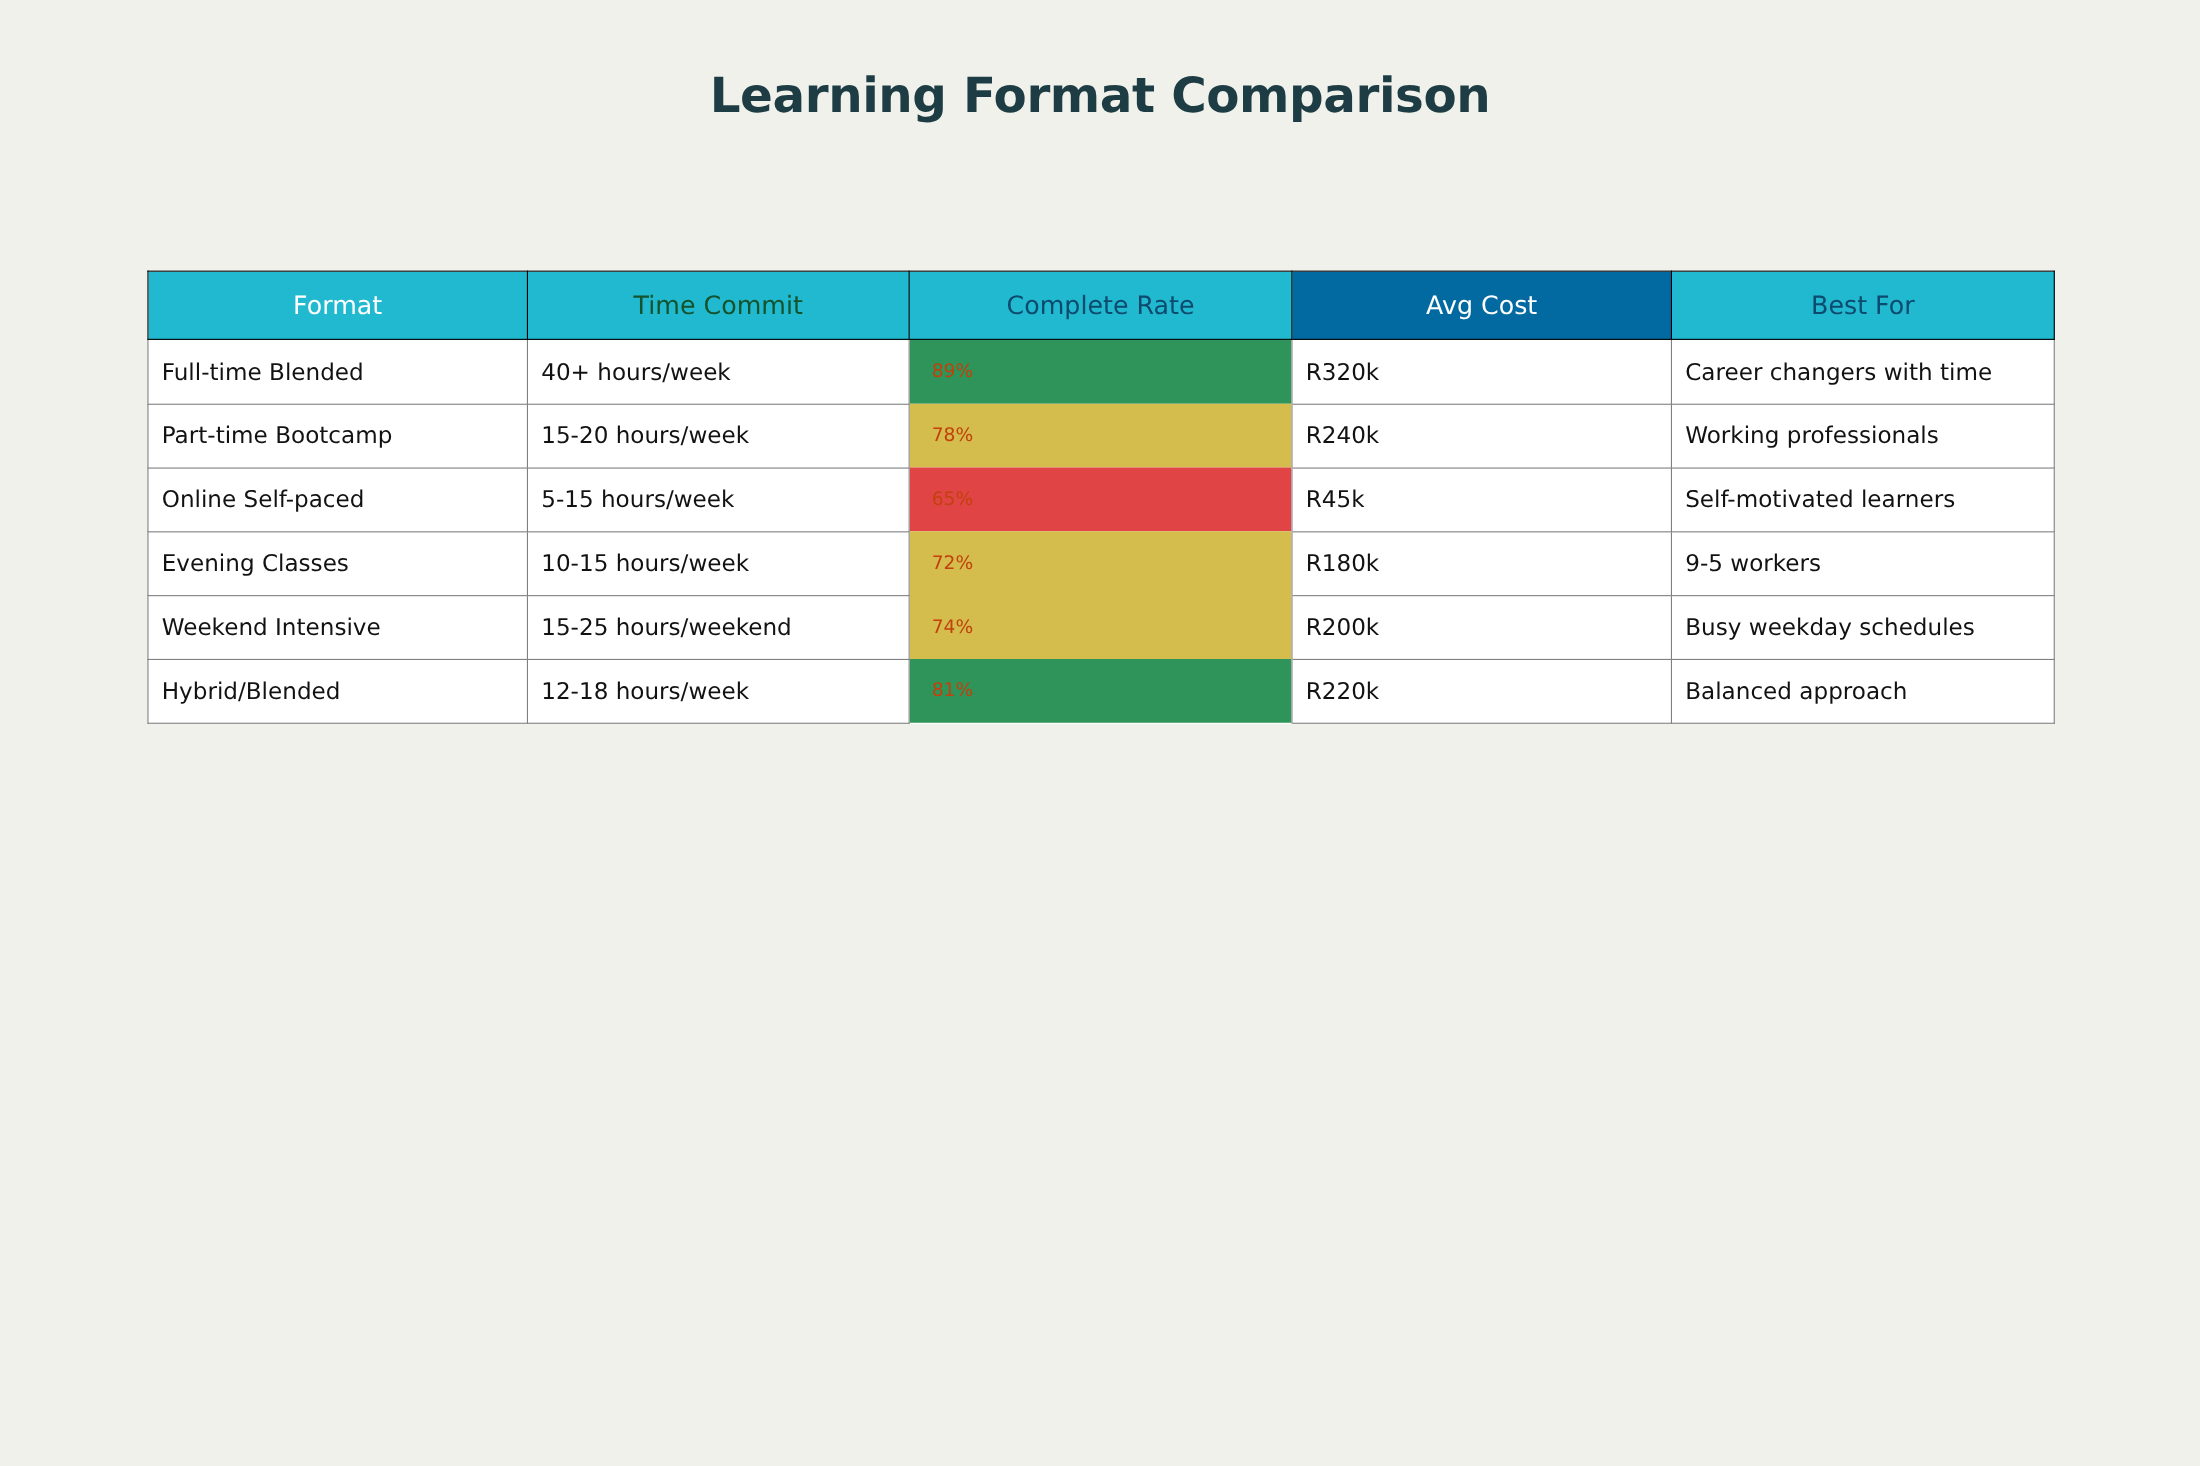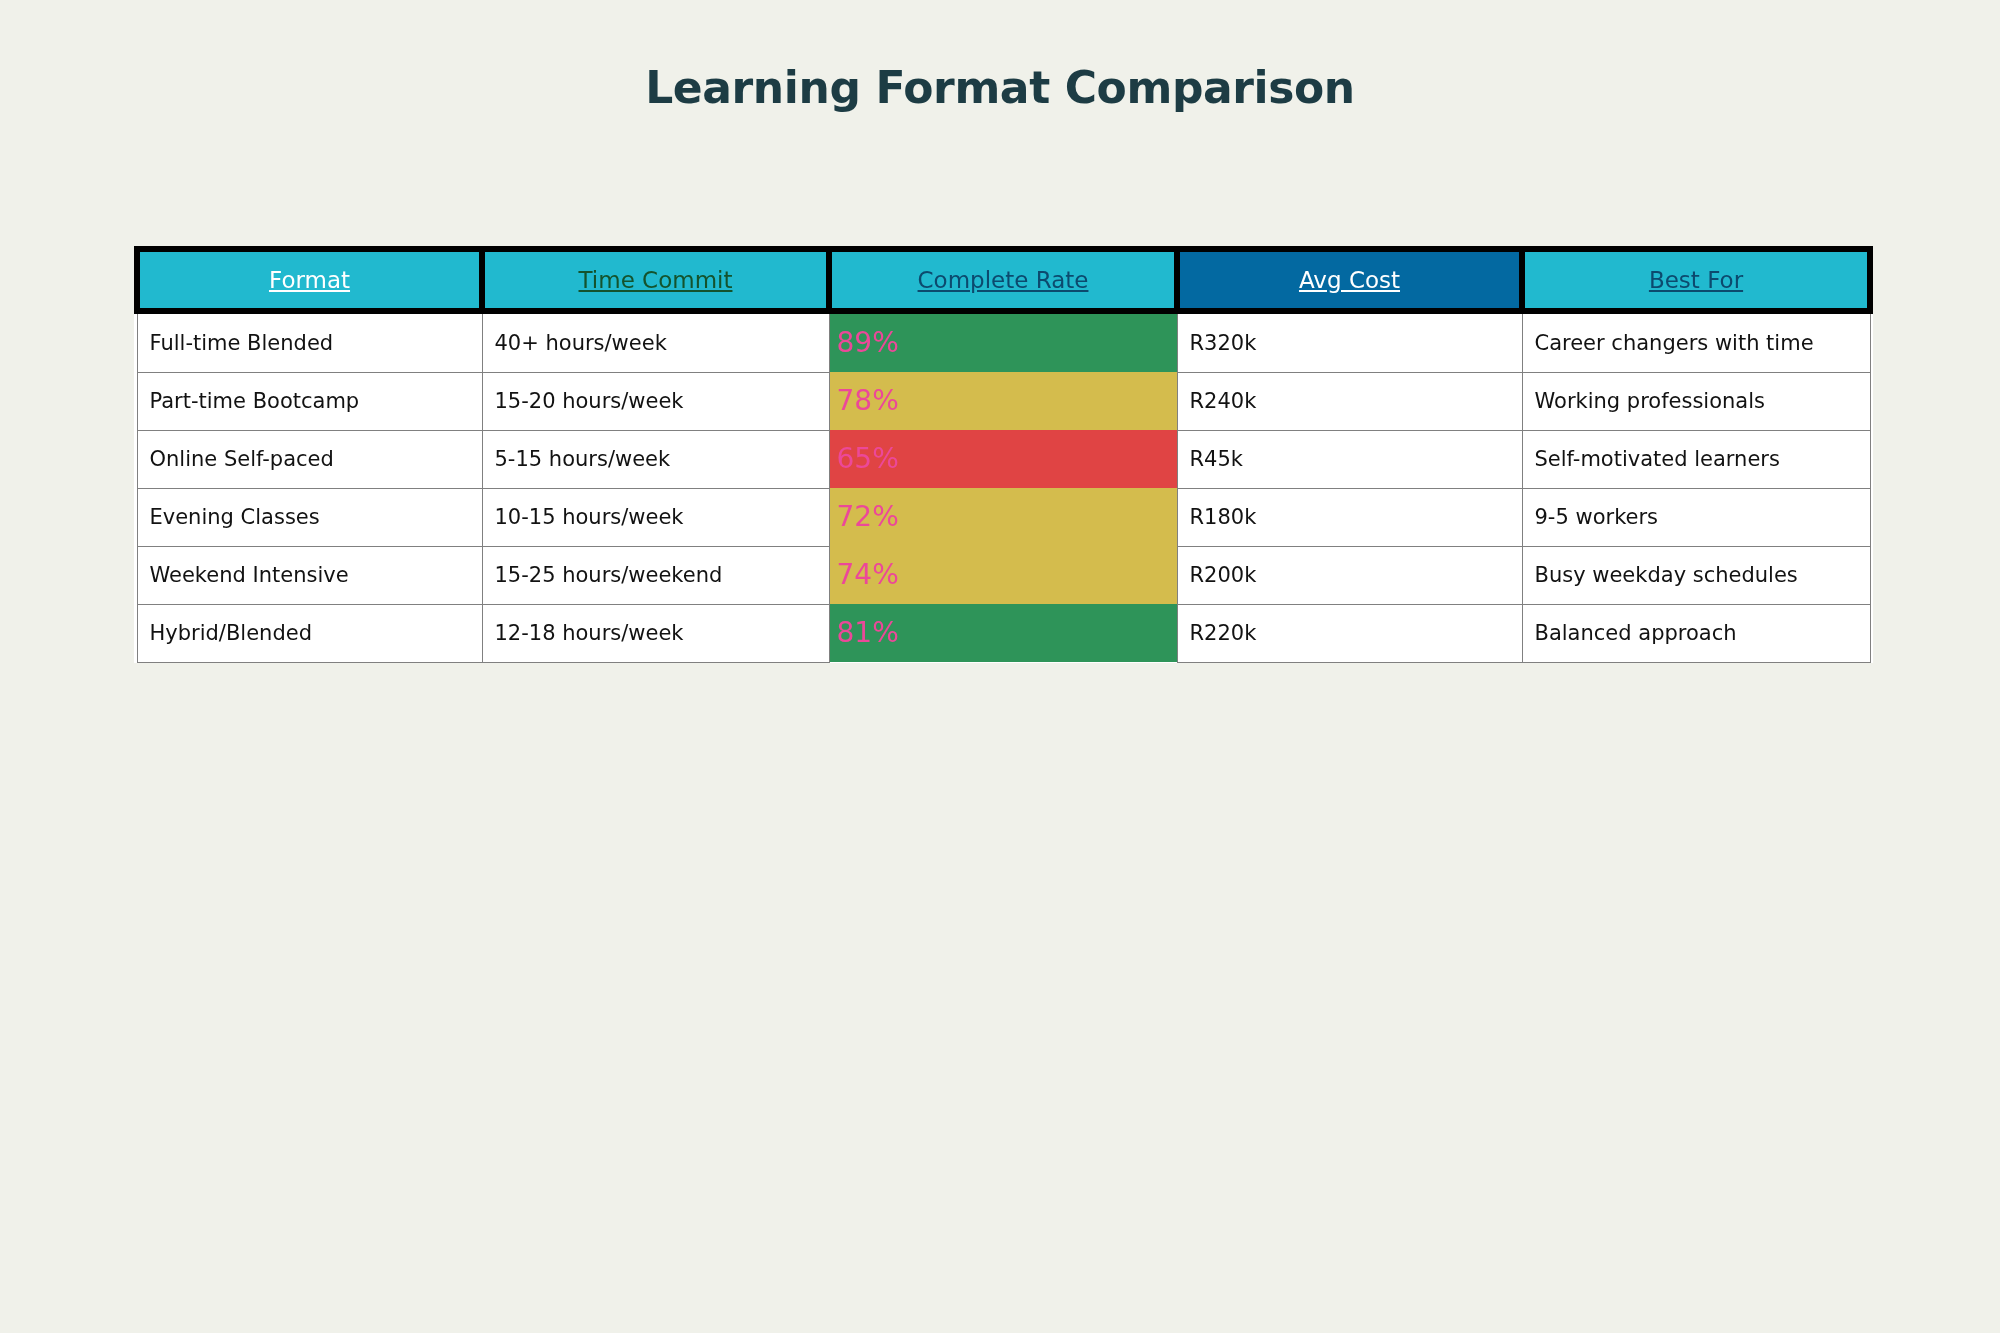--- a/index.html
+++ b/index.html
@@ -49,23 +49,22 @@
   table.comparison col.c4 { width: 348px; }
 
   table.comparison th {
     background: #21b9cf;
     color: #ffffff;
     font-weight: normal;
     font-size: 23px;
     text-align: center;
     height: 62px;
     padding: 0 12px;
-    border: 6px solid #000000;
+    border: 1px solid #000000;
     box-sizing: border-box;
-    text-decoration: underline;
   }
 
   table.comparison td {
     height: 58px;
     font-size: 21px;
     color: #121212;
     text-align: left;
     padding: 0 12px;
     border: 1px solid #808080;
     background: #ffffff;
@@ -90,24 +89,24 @@
     left: 0;
     right: 0;
     top: -1px;
     bottom: -1px;
     z-index: 0;
   }
   table.comparison td.rate-cell .rate-label {
     position: relative;
     z-index: 1;
     display: block;
-    padding: 0 7px;
+    padding: 0 20px;
     line-height: 58px;
-    color: #ec4899;
-    font-size: 28px;
+    color: #c2410c;
+    font-size: 17px;
   }
 </style>
 </head>
 <body style="background: rgb(240, 241, 234);">
 
 <div id="page-title" style="color: rgb(29, 60, 68);">Learning Format Comparison</div>
 
 <div id="table-wrap">
   <table class="comparison">
     <colgroup>

